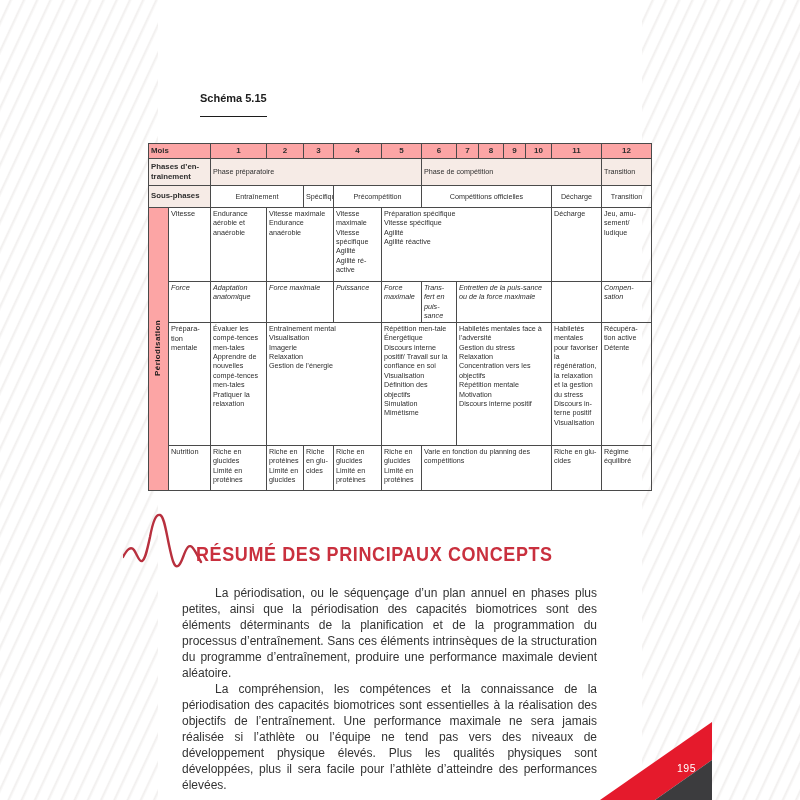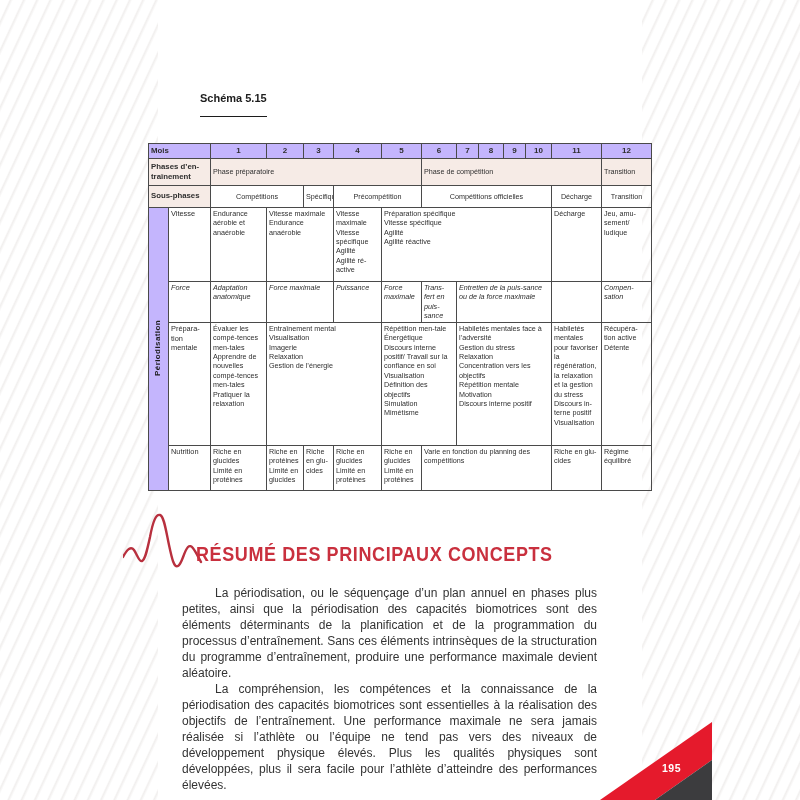--- a/index.html
+++ b/index.html
@@ -15,21 +15,21 @@
   .schema-label{position:absolute;left:200px;top:92px;font-size:11px;font-weight:bold;color:#1c1c1c;
     border-bottom:1.6px solid #1c1c1c;padding-bottom:12px;}
   .table-title{position:absolute;left:148px;top:121px;width:503px;text-align:center;
     color:#dd3f51;font-size:9.6px;font-weight:600;letter-spacing:.15px;}
 
   .ptable{position:absolute;left:148px;top:143px;}
   table{border-collapse:collapse;table-layout:fixed;width:503px;font-size:7.2px;line-height:1.3;
     color:#2e2e2e;border:1.5px solid #333;}
   td{border:1px solid #4a4a4a;padding:1px 2px;vertical-align:top;overflow:hidden;}
   td.cell{white-space:pre-line;}
-  .salmon{background:#c4b5fd;}
+  .salmon{background:#fca5a5;}
   .pinkbg{background:#f6ebe6;}
   .hdr{font-weight:bold;font-size:7.8px;}
   .month{font-weight:bold;font-size:8px;text-align:center;vertical-align:middle;}
   .vmid{vertical-align:middle;}
   .center{text-align:center;}
   .r-mois{height:15px;}
   .r-phases{height:27px;padding-left:12px;}
   .r-sous{height:22px;}
   .r-vit{height:74px;padding-left:31px;}
   .r-force{height:41px;font-style:italic;}
@@ -42,22 +42,22 @@
 
   .ekg{position:absolute;left:123px;top:505px;width:80px;height:70px;}
   .resume-heading{position:absolute;left:196px;top:544px;font-size:18px;font-weight:bold;
     color:#c9303e;letter-spacing:.6px;white-space:nowrap;transform:scaleY(1.08);transform-origin:left top;}
 
   .bodytext{position:absolute;left:182px;top:585px;width:415px;color:#333;
     font-size:12px;line-height:16px;text-align:justify;}
   .bodytext p{margin:0;text-indent:33px;}
 
   .corner-svg{position:absolute;left:552px;top:690px;width:160px;height:110px;}
-  .page-number{position:absolute;left:662px;top:762px;width:34px;text-align:left;
-    color:#ffffff;font-weight:bold;font-size:10.5px;letter-spacing:.5px;z-index:5;}
+  .page-number{position:absolute;left:662px;top:762px;width:34px;text-align:right;
+    color:#ffffff;font-weight:normal;font-size:10.5px;letter-spacing:.5px;z-index:5;}
 </style>
 </head>
 <body>
 
 <div class="sheet">
   <div class="stripes left"></div>
   <div class="stripes right"></div>
 
   <div class="schema-label">Schéma 5.15</div>
 
@@ -96,21 +96,21 @@
         <td class="salmon month">12</td>
       </tr>
       <tr class="r-phases">
         <td colspan="2" class="pinkbg hdr vmid">Phases d’en-traînement</td>
         <td colspan="5" class="pinkbg vmid">Phase préparatoire</td>
         <td colspan="6" class="pinkbg vmid">Phase de compétition</td>
         <td class="pinkbg vmid">Transition</td>
       </tr>
       <tr class="r-sous">
         <td colspan="2" class="pinkbg hdr vmid">Sous-phases</td>
-        <td colspan="2" class="center vmid">Compétitions</td>
+        <td colspan="2" class="center vmid">Entraînement</td>
         <td class="center vmid">Spécifique</td>
         <td colspan="2" class="center vmid">Précompétition</td>
         <td colspan="5" class="center vmid">Compétitions officielles</td>
         <td class="center vmid">Décharge</td>
         <td class="center vmid">Transition</td>
       </tr>
       <tr class="r-vit">
         <td rowspan="4" class="salmon side">
           <span class="vert">Périodisation</span>
         </td>

